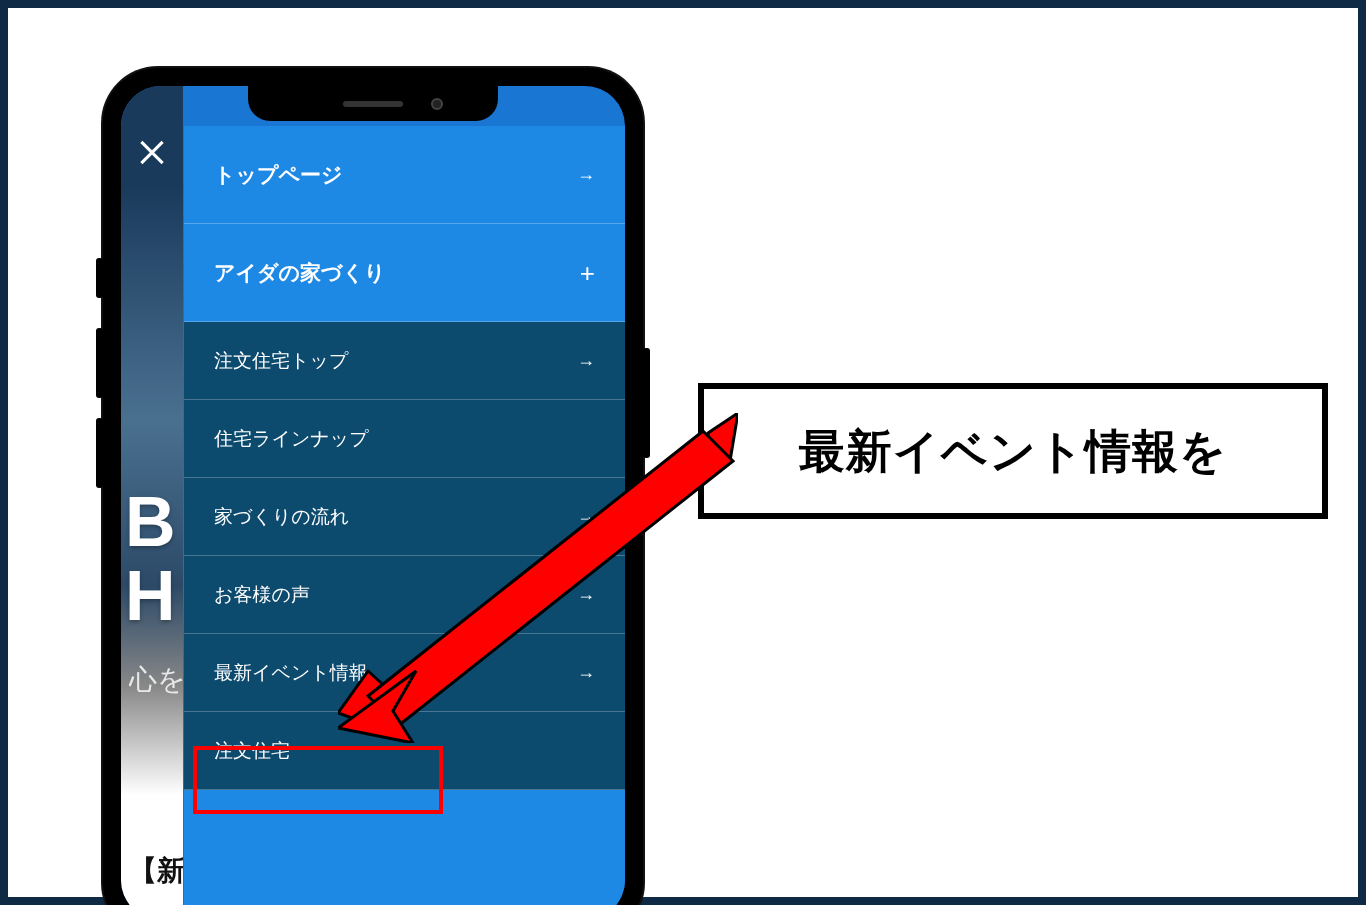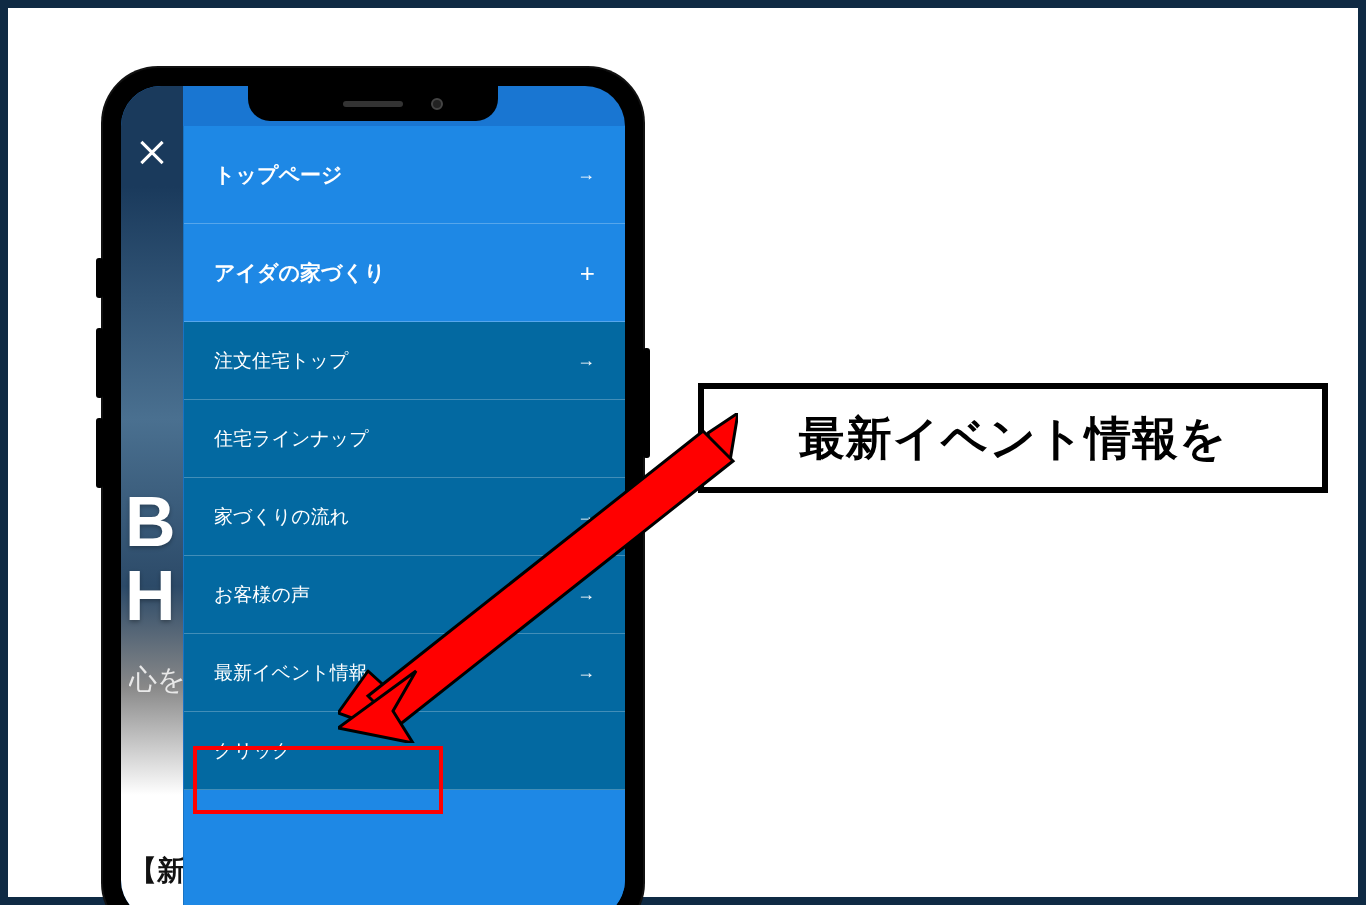--- a/index.html
+++ b/index.html
@@ -145,21 +145,21 @@
       padding: 12px 30px;
       height: 98px;
       color: #fff;
       font-size: 21px;
       font-weight: 700;
       border-bottom: 1px solid rgba(255,255,255,0.25);
       cursor: pointer;
       position: relative;
     }
     .menu-item.top-level { background: #1e88e5; }
-    .menu-item.sub { background: #0369a1; height: 78px; font-weight: 500; font-size: 19px; }
+    .menu-item.sub { background: #0c4a6e; height: 78px; font-weight: 500; font-size: 19px; }
     .menu-item .indicator {
       font-size: 26px;
       font-weight: 400;
       line-height: 1;
     }
     .menu-item .arrow {
       font-size: 18px;
     }
     .highlight-box {
       position: absolute;
@@ -174,21 +174,21 @@
       height: 68px;
     }
     
     .callout {
       position: absolute;
       top: 375px;
       left: 690px;
       width: 630px;
       border: 6px solid #000;
       background: #fff;
-      padding: 18px 20px;
+      padding: 31px 20px;
       text-align: center;
     }
     .callout-text {
       font-size: 46px;
       font-weight: 800;
       color: #000;
       line-height: 1.35;
       letter-spacing: 1px;
     }
     
@@ -253,21 +253,21 @@
         </div>
         <div class="menu-item sub">
           <span>お客様の声</span>
           <span class="arrow">→</span>
         </div>
         <div class="menu-item sub">
           <span>最新イベント情報</span>
           <span class="arrow">→</span>
         </div>
         <div class="menu-item sub">
-          <span>クリック</span>
+          <span>注文住宅</span>
           <span class="arrow"></span>
         </div>
       </div>
 
       <div class="highlight-box highlight-event"></div>
 
     </div>
   </div>
 
   <svg class="arrow-svg" viewBox="0 0 400 330">

